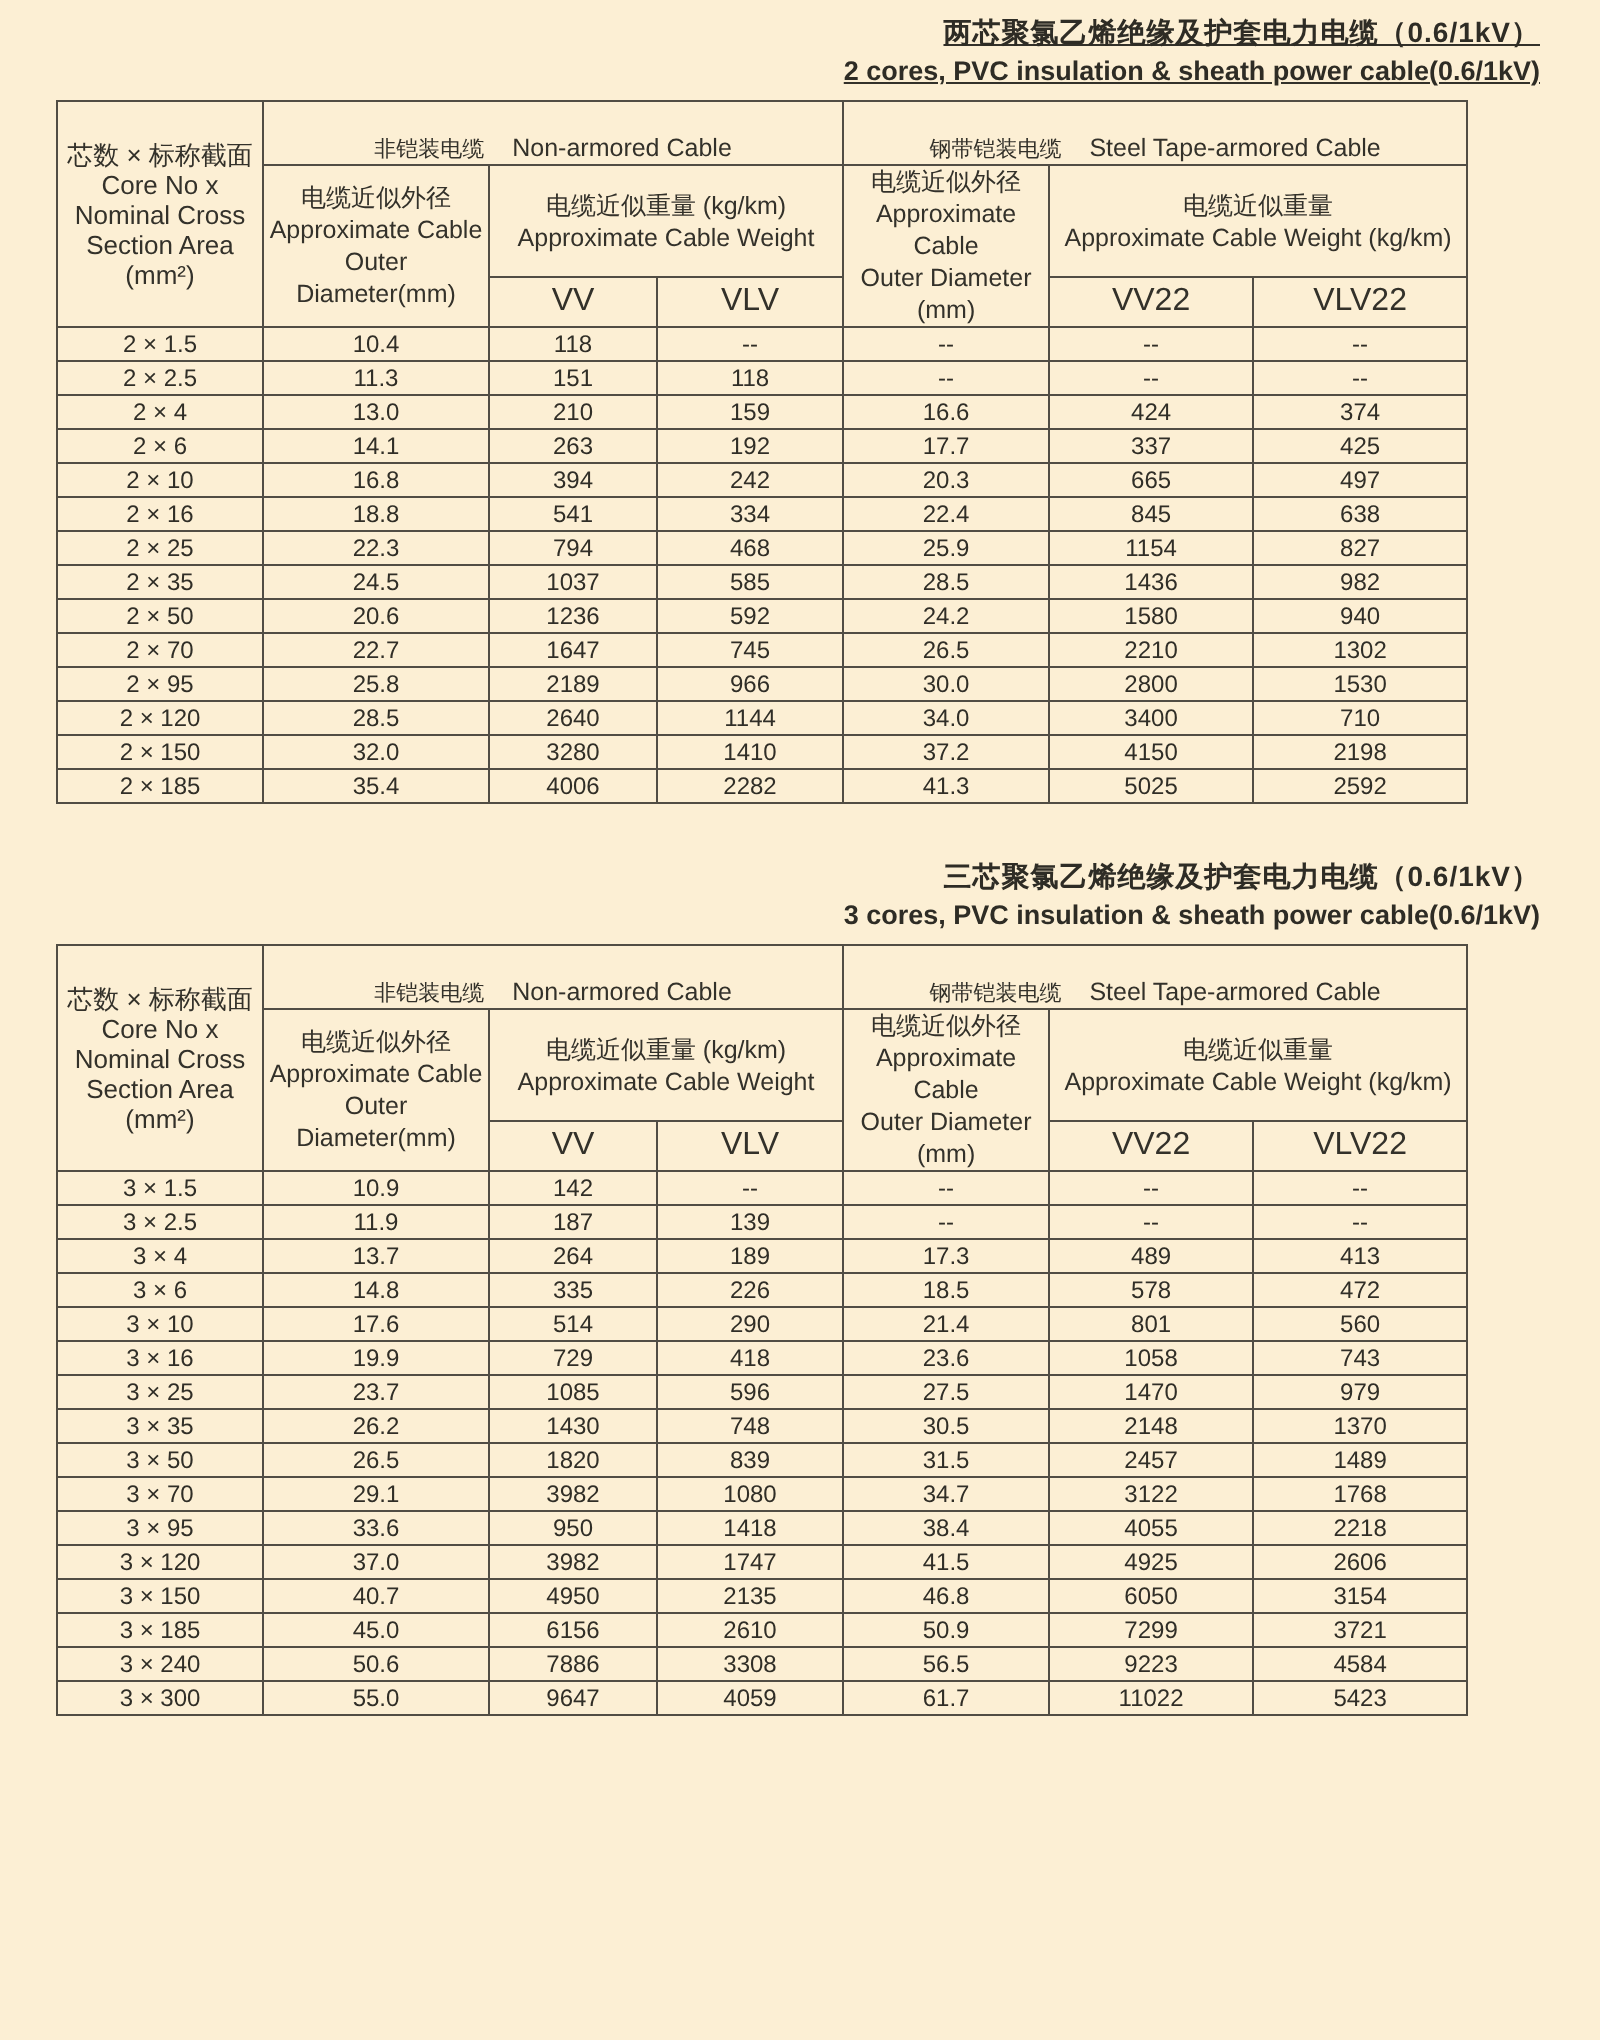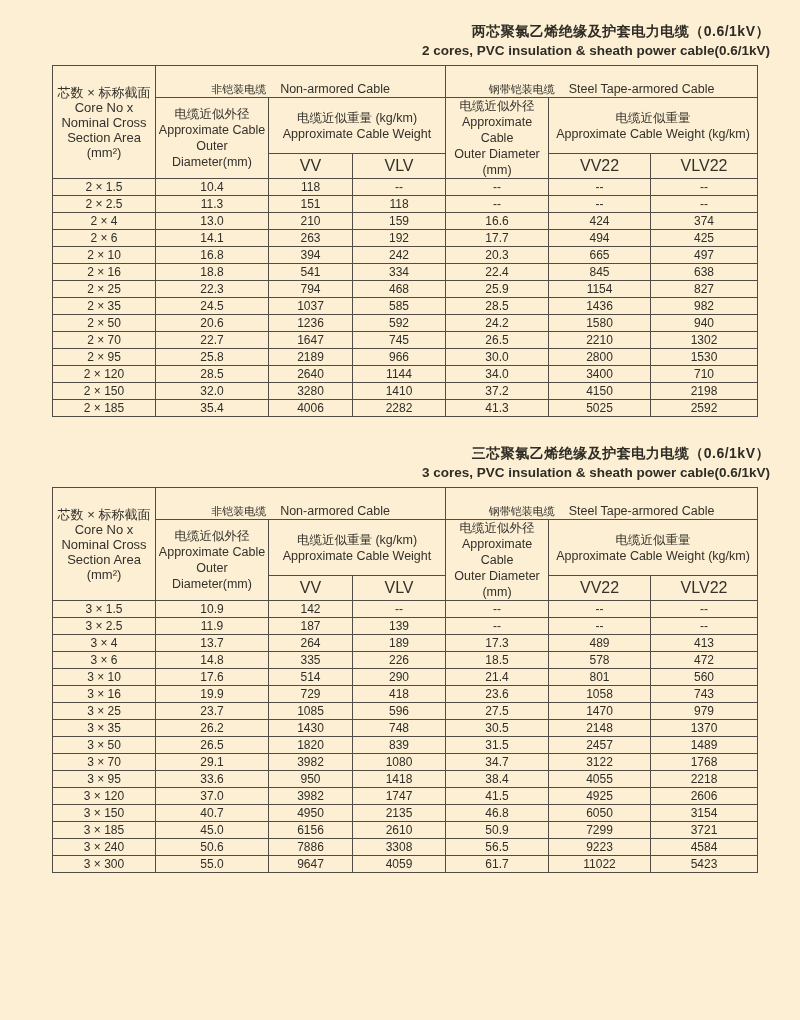--- a/index.html
+++ b/index.html
@@ -5,32 +5,32 @@
   * { margin: 0; padding: 0; box-sizing: border-box; }
   html, body { background: #fcefd4; }
   body {
     width: 800px; height: 1020px;
     font-family: "Liberation Sans", "DejaVu Sans", sans-serif;
     color: #33312a;
   }
   .page { width: 800px; height: 1020px; overflow: hidden; }
 
   .title-block { text-align: right; padding-right: 30px; }
-  .title-block.first { padding-top: 22px; }
+  .title-block.first { padding-top: 7px; text-decoration: underline; }
   .title-block.second { padding-top: 27px; }
   .title-zh {
     font-weight: bold; font-size: 14px; line-height: 19px; color: #2e2c25;
     letter-spacing: 0.5px;
   }
   .title-en {
     font-weight: bold; font-size: 13.5px; line-height: 19px; color: #2e2c25; margin-left: 20px;
   }
 
   table.cable-table {
-    margin-left: 52px; margin-top: 5px;
+    margin-left: 28px; margin-top: 5px;
     width: 705px; table-layout: fixed;
     border-collapse: collapse;
     background: transparent;
   }
   .cable-table th, .cable-table td {
     border: 1px solid #514d44;
     text-align: center; vertical-align: middle;
     font-weight: normal;
     padding: 0 2px;
   }
@@ -124,21 +124,21 @@
           <td>16.6</td>
           <td>424</td>
           <td>374</td>
         </tr>
         <tr>
           <td>2 × 6</td>
           <td>14.1</td>
           <td>263</td>
           <td>192</td>
           <td>17.7</td>
-          <td>494</td>
+          <td>337</td>
           <td>425</td>
         </tr>
         <tr>
           <td>2 × 10</td>
           <td>16.8</td>
           <td>394</td>
           <td>242</td>
           <td>20.3</td>
           <td>665</td>
           <td>497</td>

